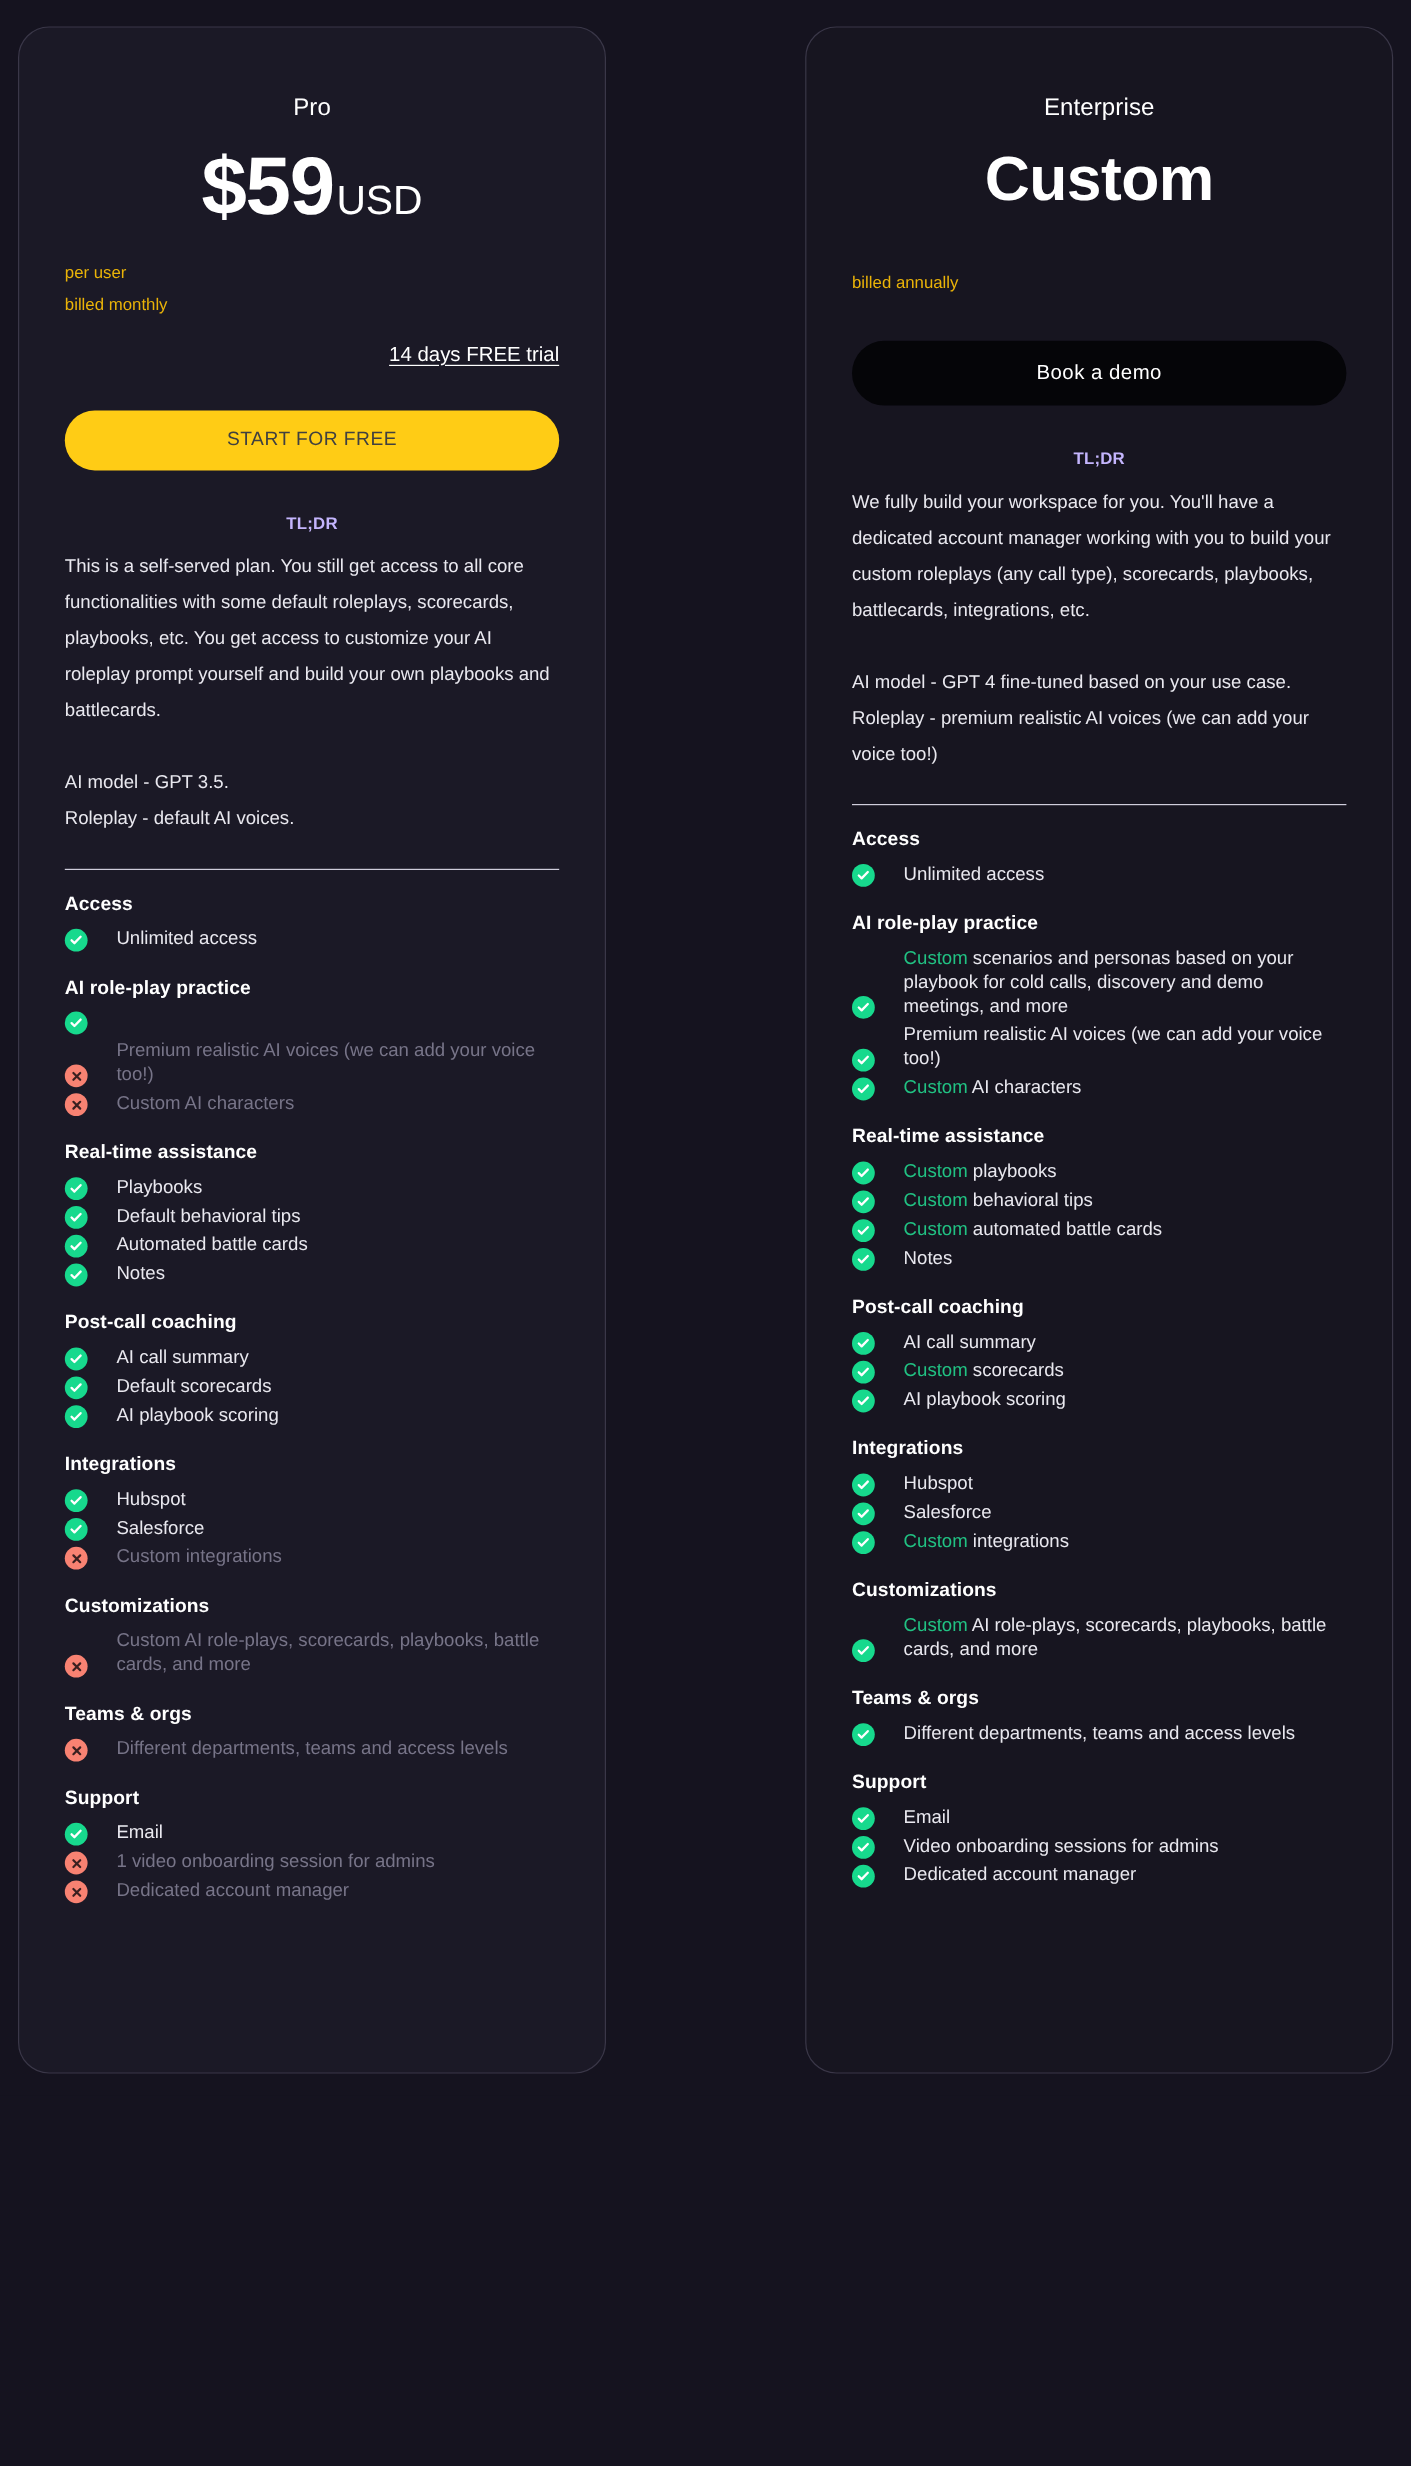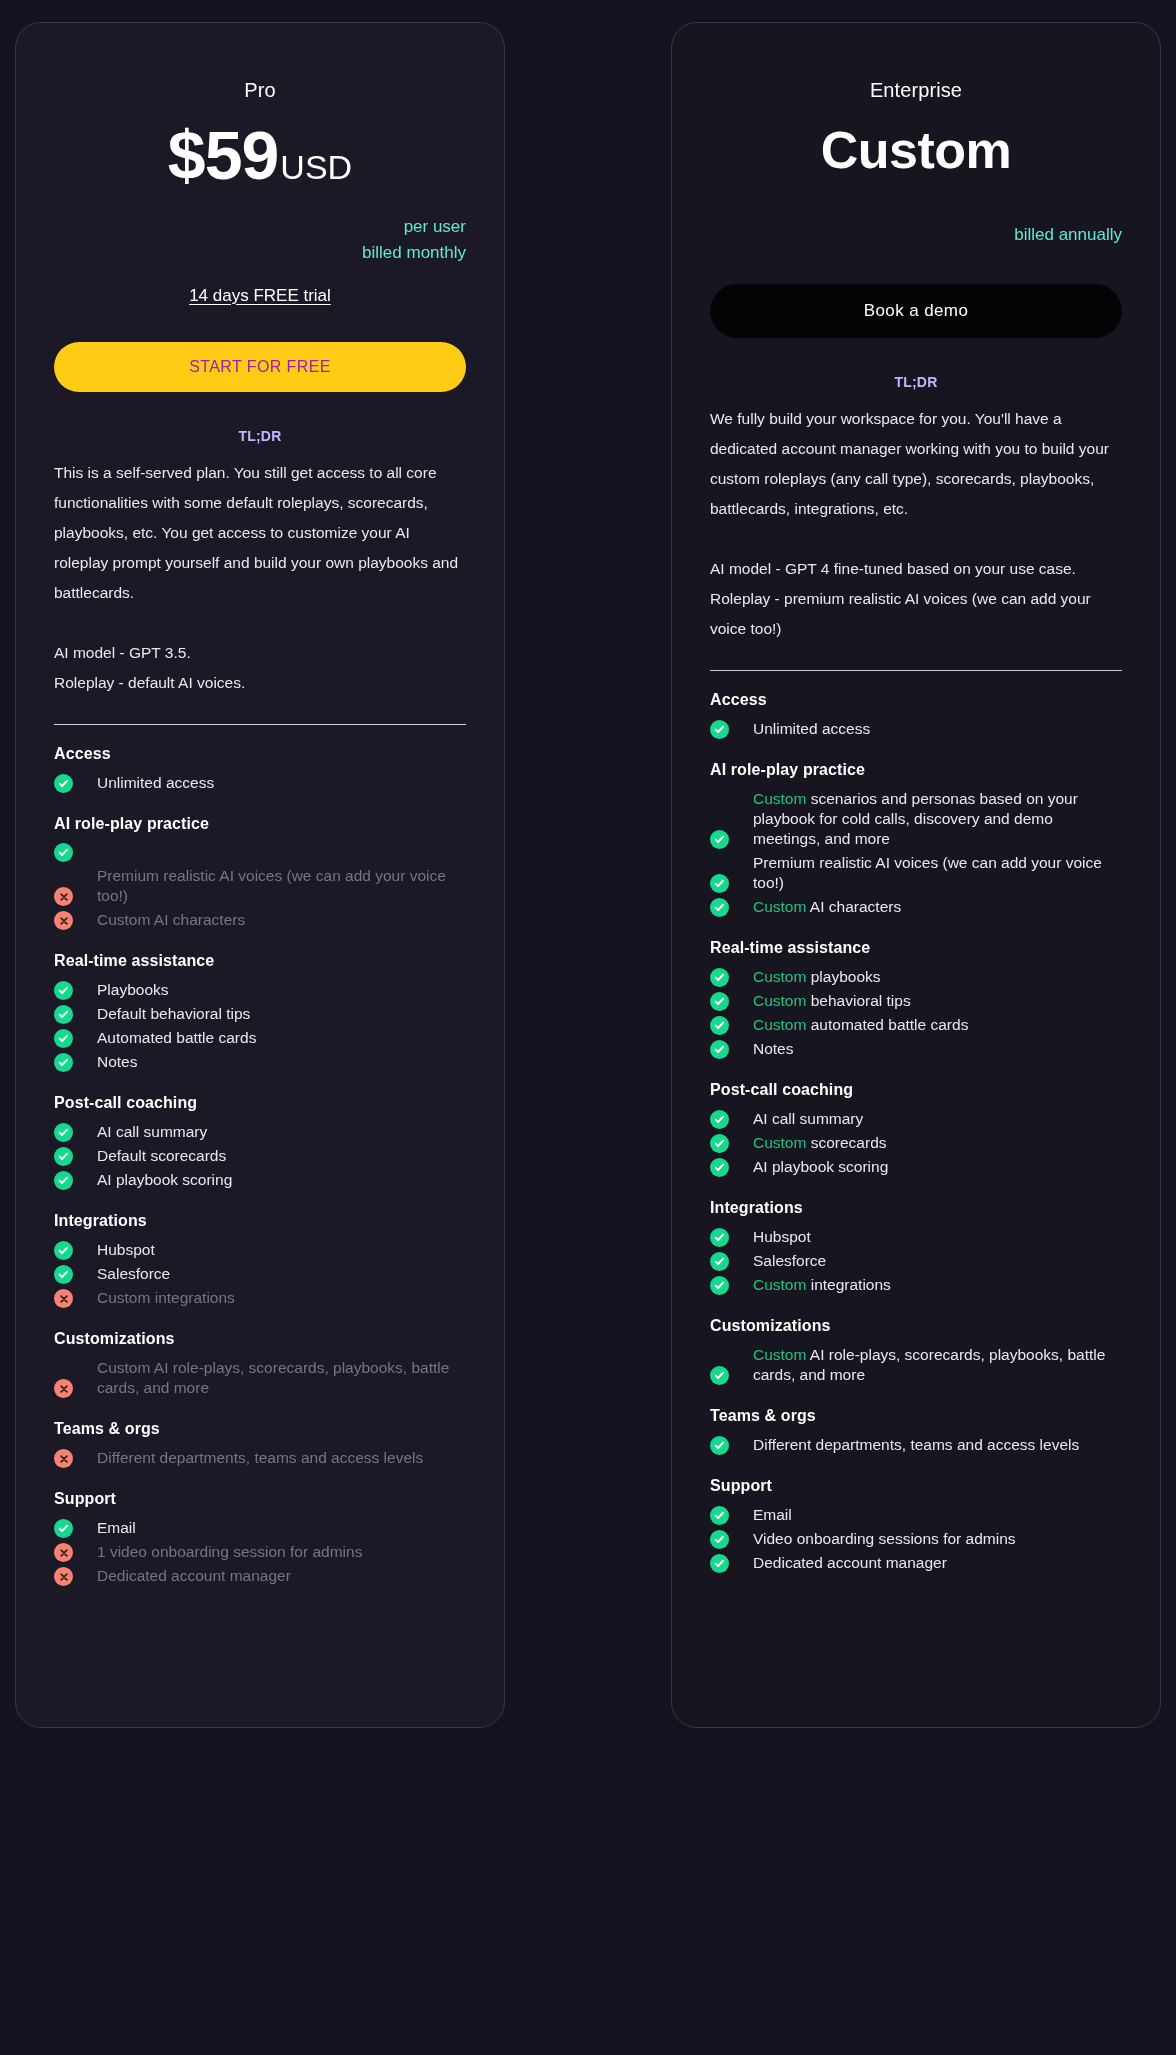--- a/index.html
+++ b/index.html
@@ -64,29 +64,29 @@
   .price-custom {
     color: #ffffff;
     font-size: 52px;
     font-weight: 700;
     letter-spacing: -0.5px;
     text-align: center;
     margin-top: 18px;
     display: block;
   }
   .billing {
-    text-align: right;
-    color: #5eead4;
-    font-size: 17px;
+    text-align: left;
+    color: #eab308;
+    font-size: 14px;
     line-height: 26px;
     margin-top: 20px;
     font-weight: 400;
   }
   .billing.annual { margin-top: 42px; }
-  .trial-wrap { text-align: center; margin-top: 20px; }
+  .trial-wrap { text-align: right; margin-top: 20px; }
   .trial-link {
     color: #ffffff;
     font-size: 17px;
     text-decoration: underline;
     text-underline-offset: 3px;
     cursor: pointer;
   }
 
   .cta {
     display: block;
@@ -94,21 +94,21 @@
     border: none;
     border-radius: 40px;
     height: 50px;
     font-size: 16px;
     letter-spacing: .4px;
     cursor: pointer;
     font-family: "Liberation Sans", sans-serif;
   }
   .cta.primary {
     background: #ffcc15;
-    color: #a21caf;
+    color: #404040;
     margin-top: 36px;
   }
   .cta.dark {
     background: #050508;
     color: #ffffff;
     margin-top: 36px;
     height: 54px;
     font-size: 17px;
   }
 

